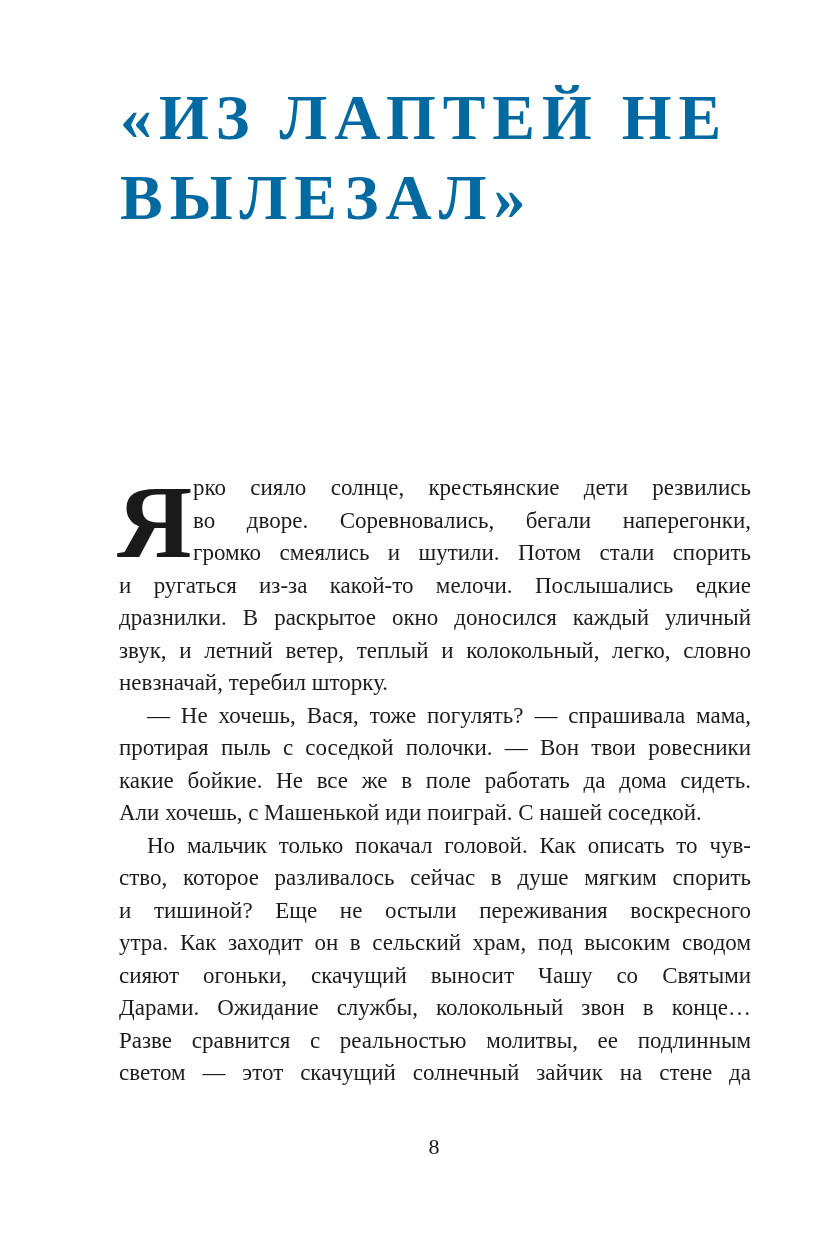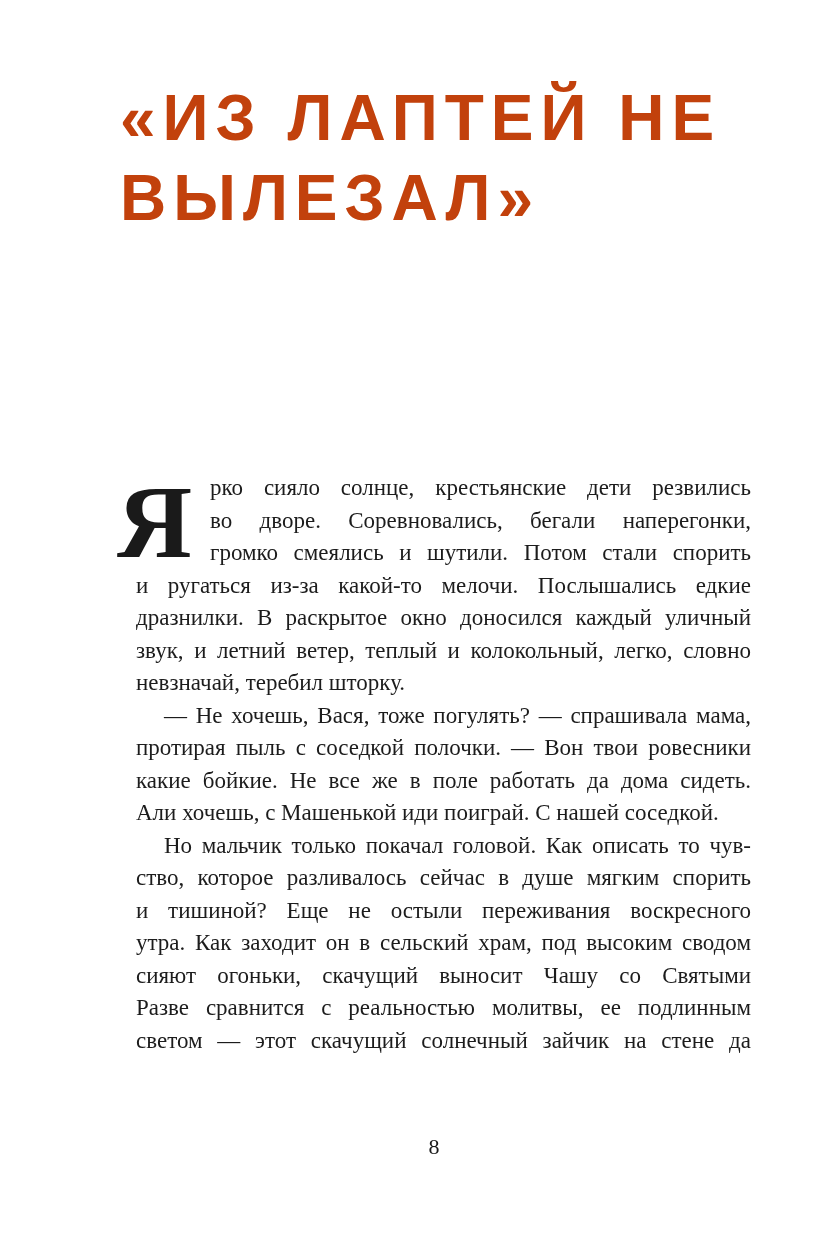--- a/index.html
+++ b/index.html
@@ -4,36 +4,36 @@
   <style>
     html, body { margin: 0; padding: 0; background: #ffffff; }
     body {
       width: 838px; height: 1240px; position: relative; overflow: hidden;
       color: #1a1a1a;
       font-family: "Liberation Serif", "DejaVu Serif", serif;
     }
     .title {
       position: absolute; left: 120px; top: 78px; width: 640px;
       margin: 0;
-      font-family: Liberation Sans, sans-serif;
+      font-family: Liberation Serif, serif;
       font-weight: bold;
       font-size: 64px;
       line-height: 80px;
       letter-spacing: 7px;
-      color: #c2410c;
+      color: #0369a1;
     }
     .title .line { display: block; white-space: nowrap; }
     .body-text {
       position: absolute; left: 119px; top: 472px; width: 632px;
       font-size: 23px;
       line-height: 32.5px;
       color: #1c1c1c;
     }
     .para { margin: 0; text-align: justify; text-align-last: justify; }
-    .para .ln { display: block; text-align: justify; text-align-last: justify; white-space: nowrap; margin-left: 17px; }
+    .para .ln { display: block; text-align: justify; text-align-last: justify; white-space: nowrap; }
     .para .ln.last { text-align-last: left; }
     .indent { padding-left: 28px; }
     .first-para { position: relative; }
     .dropcap {
       position: absolute; left: -2px; top: 4px;
       font-size: 104px; line-height: 92px;
       font-weight: bold;
       color: #1a1a1a;
     }
     .dc-line { padding-left: 74px; }
@@ -66,18 +66,19 @@
     <span class="ln">протирая пыль с соседкой полочки. — Вон твои ровесники</span>
     <span class="ln">какие бойкие. Не все же в поле работать да дома сидеть.</span>
     <span class="ln last">Али хочешь, с Машенькой иди поиграй. С нашей соседкой.</span>
   </div>
   <div class="para">
     <span class="ln indent">Но мальчик только покачал головой. Как описать то чув-</span>
     <span class="ln">ство, которое разливалось сейчас в душе мягким спорить</span>
     <span class="ln">и тишиной? Еще не остыли переживания воскресного</span>
     <span class="ln">утра. Как заходит он в сельский храм, под высоким сводом</span>
     <span class="ln">сияют огоньки, скачущий выносит Чашу со Святыми</span>
+    <span class="ln">Дарами. Ожидание службы, колокольный звон в конце…</span>
     <span class="ln">Разве сравнится с реальностью молитвы, ее подлинным</span>
     <span class="ln">светом — этот скачущий солнечный зайчик на стене да</span>
   </div>
 </div>
 
 <div class="page-number">8</div>
 
 </body></html>

